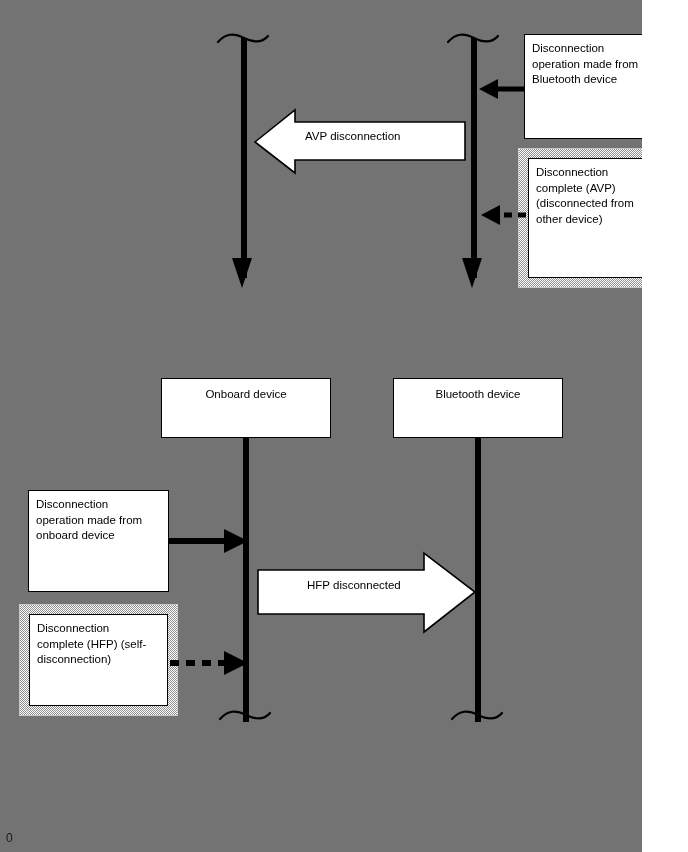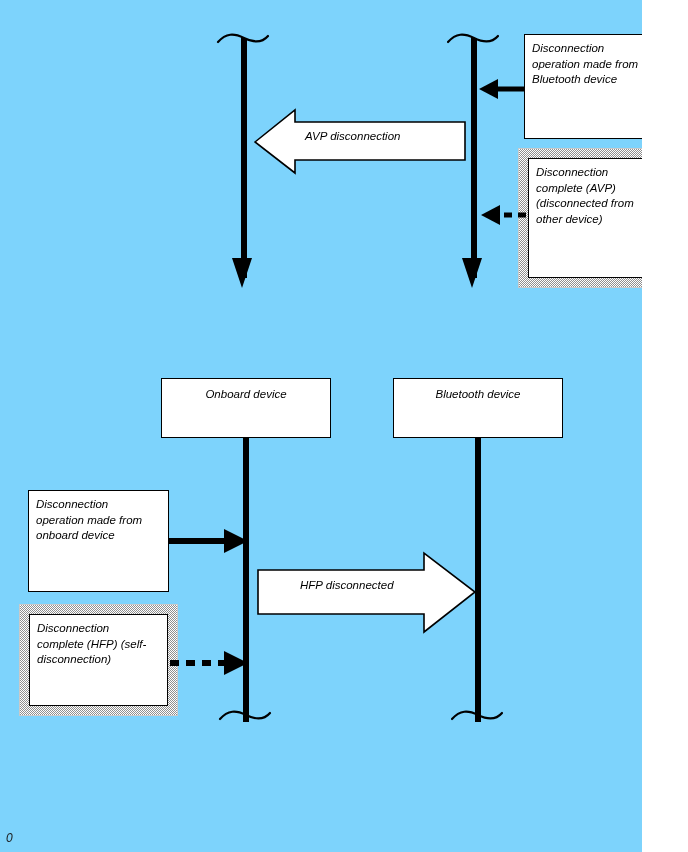--- a/index.html
+++ b/index.html
@@ -8,23 +8,22 @@
     background: #ffffff;
   }
   body {
     font-family: "Liberation Sans", sans-serif;
     color: #000000;
   }
   #page {
     position: relative;
     width: 642px;
     height: 852px;
-    background: #7dd3fc;
+    background: #737373;
     overflow: hidden;
-    font-style: italic;
   }
 
   
   .note {
     position: absolute;
     background: #ffffff;
     border: 1px solid #000000;
     box-sizing: border-box;
     font-size: 11.5px;
     line-height: 15.5px;
@@ -142,21 +141,21 @@
   <div class="note" style="left:28px; top:490px; width:141px; height:102px;">Disconnection
 operation made from
 onboard device</div>
 
   <div class="note-stipple-wrap" style="left:19px; top:604px; width:159px; height:112px;">
     <div class="note-inner">Disconnection
 complete (HFP) (self-
 disconnection)</div>
   </div>
 
-  <div class="msg-label" style="left:300px; top:579px;">HFP disconnected</div>
+  <div class="msg-label" style="left:307px; top:579px;">HFP disconnected</div>
 
   <svg class="overlay overlay-top" viewBox="0 0 688 852" xmlns="http://www.w3.org/2000/svg">
 
     <g>
       <path d="M 218 42 C 226 33, 234 33, 244 38 C 254 43, 262 43, 268 36" fill="none" stroke="#000000" stroke-width="2.2" stroke-linecap="round"></path>
     </g>
     <g>
       <path d="M 448 42 C 456 33, 464 33, 474 38 C 484 43, 492 43, 498 36" fill="none" stroke="#000000" stroke-width="2.2" stroke-linecap="round"></path>
     </g>
 

